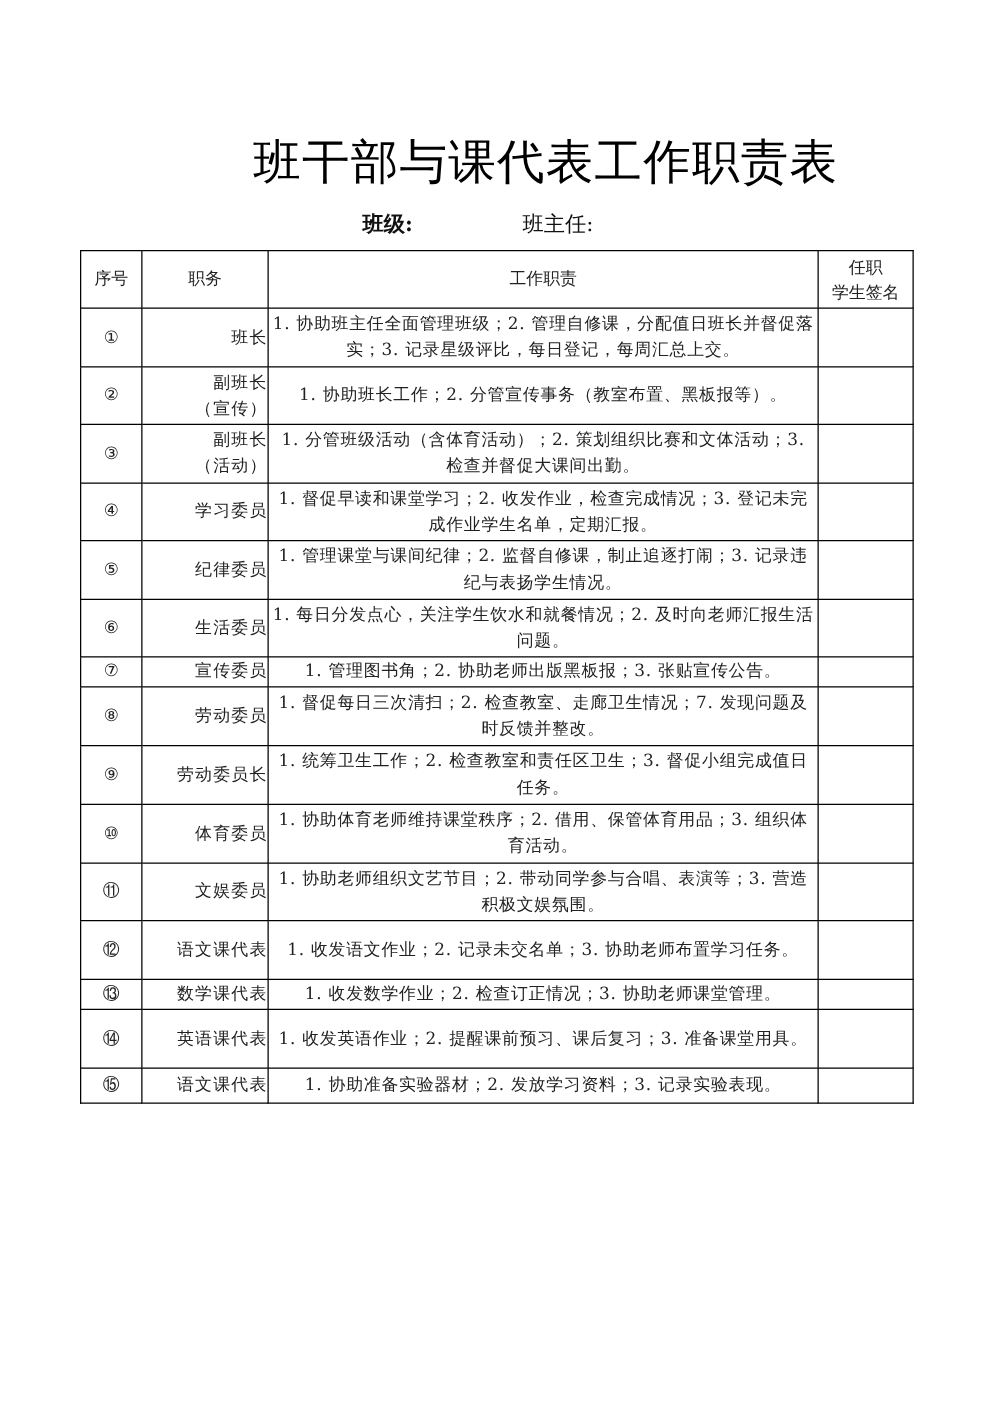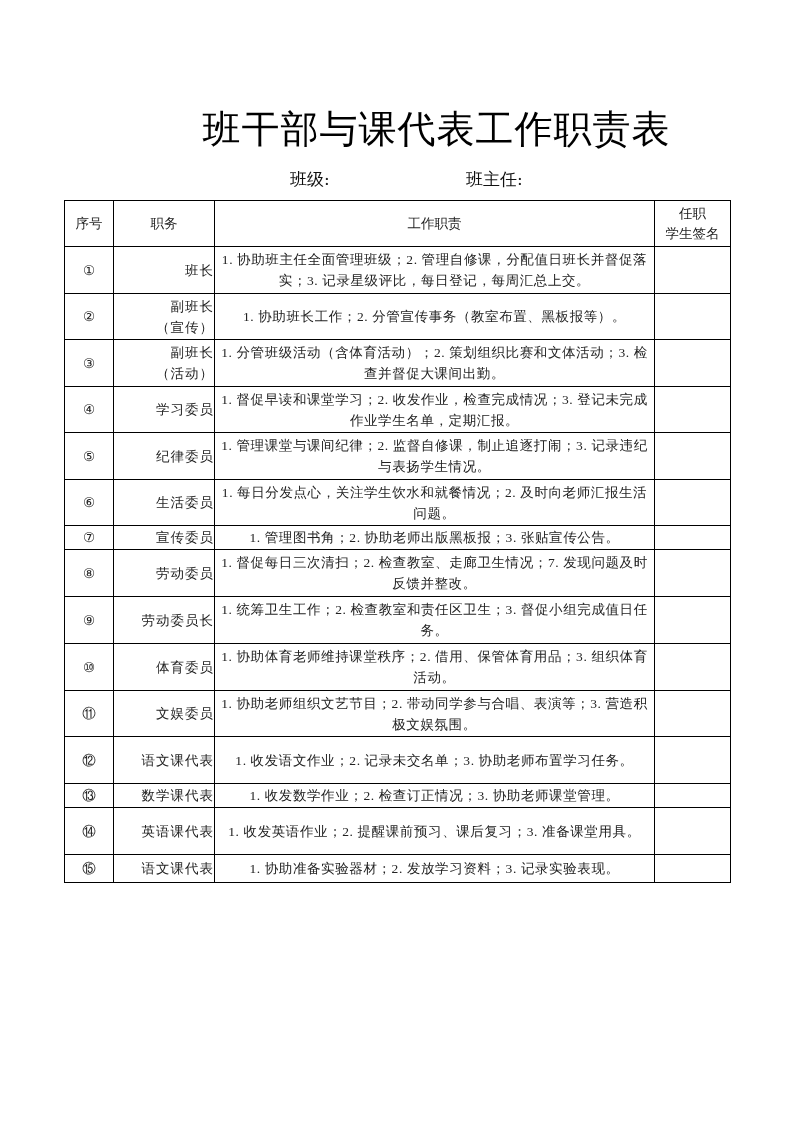--- a/index.html
+++ b/index.html
@@ -1,24 +1,24 @@
 <!DOCTYPE html>
 <html><head>
 <meta charset="utf-8">
 <style>
   html, body { margin: 0; padding: 0; background: #ffffff; }
   body { width: 793px; height: 1122px; position: relative; overflow: hidden;
          font-family: "DejaVu Serif", "Liberation Serif", serif; color: #111; }
   .title { position: absolute; top: 104px; left: 0; width: 793px; text-align: center;
            font-size: 38px; letter-spacing: 1px; color: #000; line-height: 50px; padding-left: 40px; }
   .subline { position: absolute; top: 168px; left: 0; width: 793px; height: 24px; }
-  .sub-class { position: absolute; left: 290px; top: 0; font-size: 17px; }
-  .sub-teacher { position: absolute; left: 418px; top: 0; font-size: 17px; margin-left: 48px; }
+  .sub-class { position: absolute; left: 290px; top: 0; font-size: 17px; font-weight: bold; }
+  .sub-teacher { position: absolute; left: 418px; top: 0; font-size: 17px; }
   table.duty { position: absolute; left: 64px; top: 200px; border-collapse: collapse;
-               width: 666px; table-layout: fixed; font-family: Liberation Serif, serif; }
+               width: 666px; table-layout: fixed; }
   table.duty td, table.duty th { border: 1px solid #000; padding: 0; font-weight: normal;
                font-size: 13.5px; line-height: 21px; color: #222; }
   th { text-align: center; vertical-align: middle; color: #000; }
   td.num { text-align: center; font-size: 17px; color: #222; }
   td.role { text-align: right; letter-spacing: 1px; }
   td.duty-text { text-align: center; padding: 1px 3px !important; letter-spacing: 0.6px; }
   td.sign { }
 </style>
 </head>
 <body>

